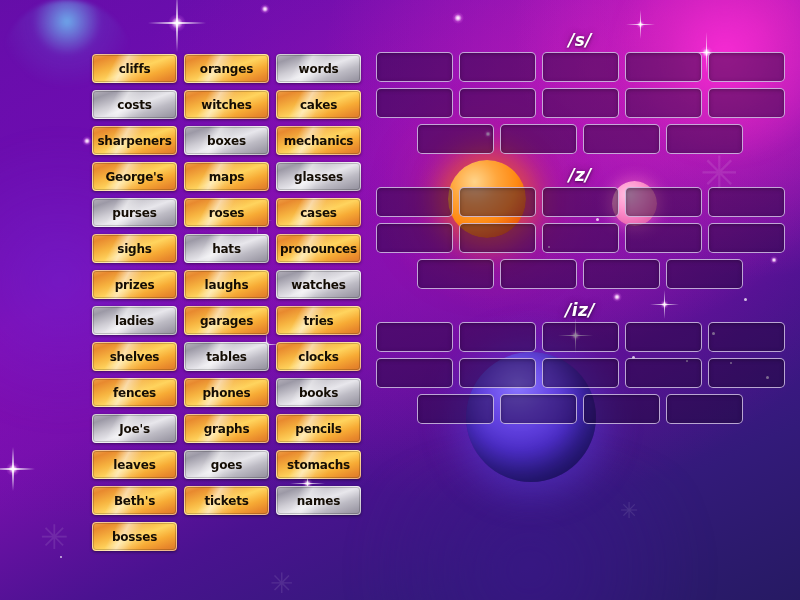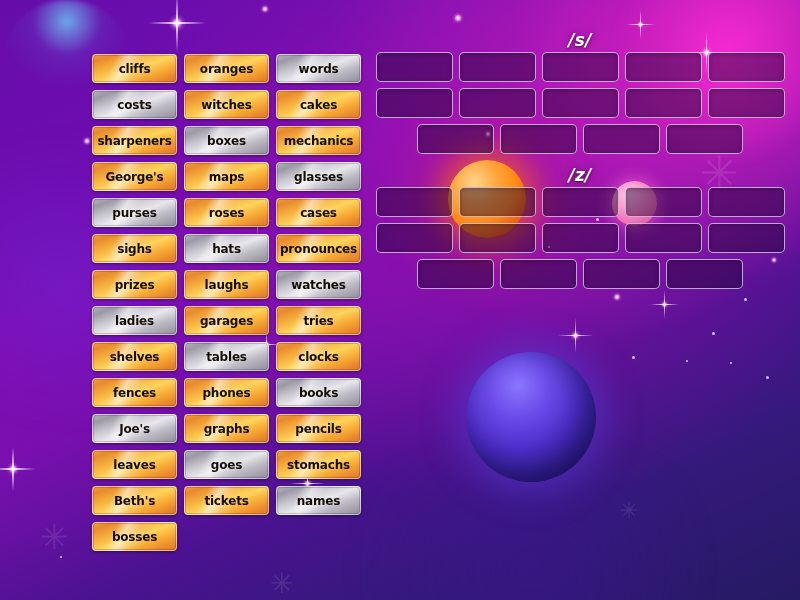--- a/index.html
+++ b/index.html
@@ -410,15 +410,34 @@
           <div class="slot"></div>
           <div class="slot"></div>
           <div class="slot"></div>
           <div class="slot"></div>
           <div class="slot"></div>
           <div class="slot"></div>
           <div class="slot"></div>
           <div class="slot"></div>
         </div>
       </div>
+      <div class="group">
+        <div class="group-title">/iz/</div>
+        <div class="slot-grid">
+          <div class="slot"></div>
+          <div class="slot"></div>
+          <div class="slot"></div>
+          <div class="slot"></div>
+          <div class="slot"></div>
+          <div class="slot"></div>
+          <div class="slot"></div>
+          <div class="slot"></div>
+          <div class="slot"></div>
+          <div class="slot"></div>
+          <div class="slot"></div>
+          <div class="slot"></div>
+          <div class="slot"></div>
+          <div class="slot"></div>
+        </div>
+      </div>
     </div>
 
 </div>
 
 </body></html>

